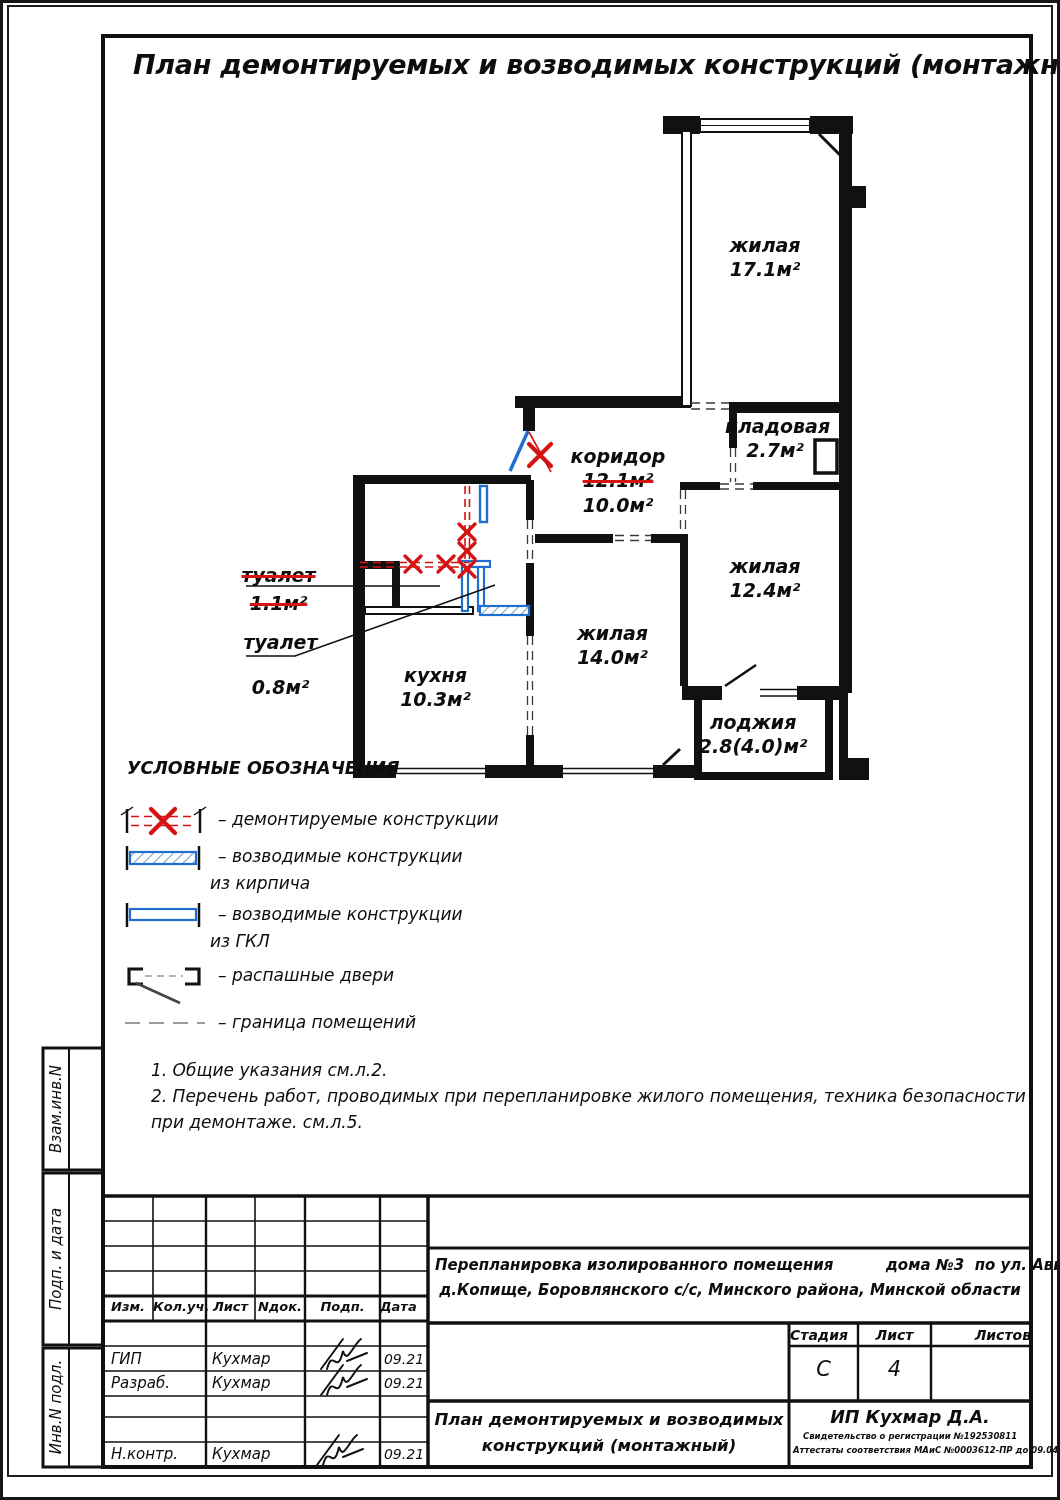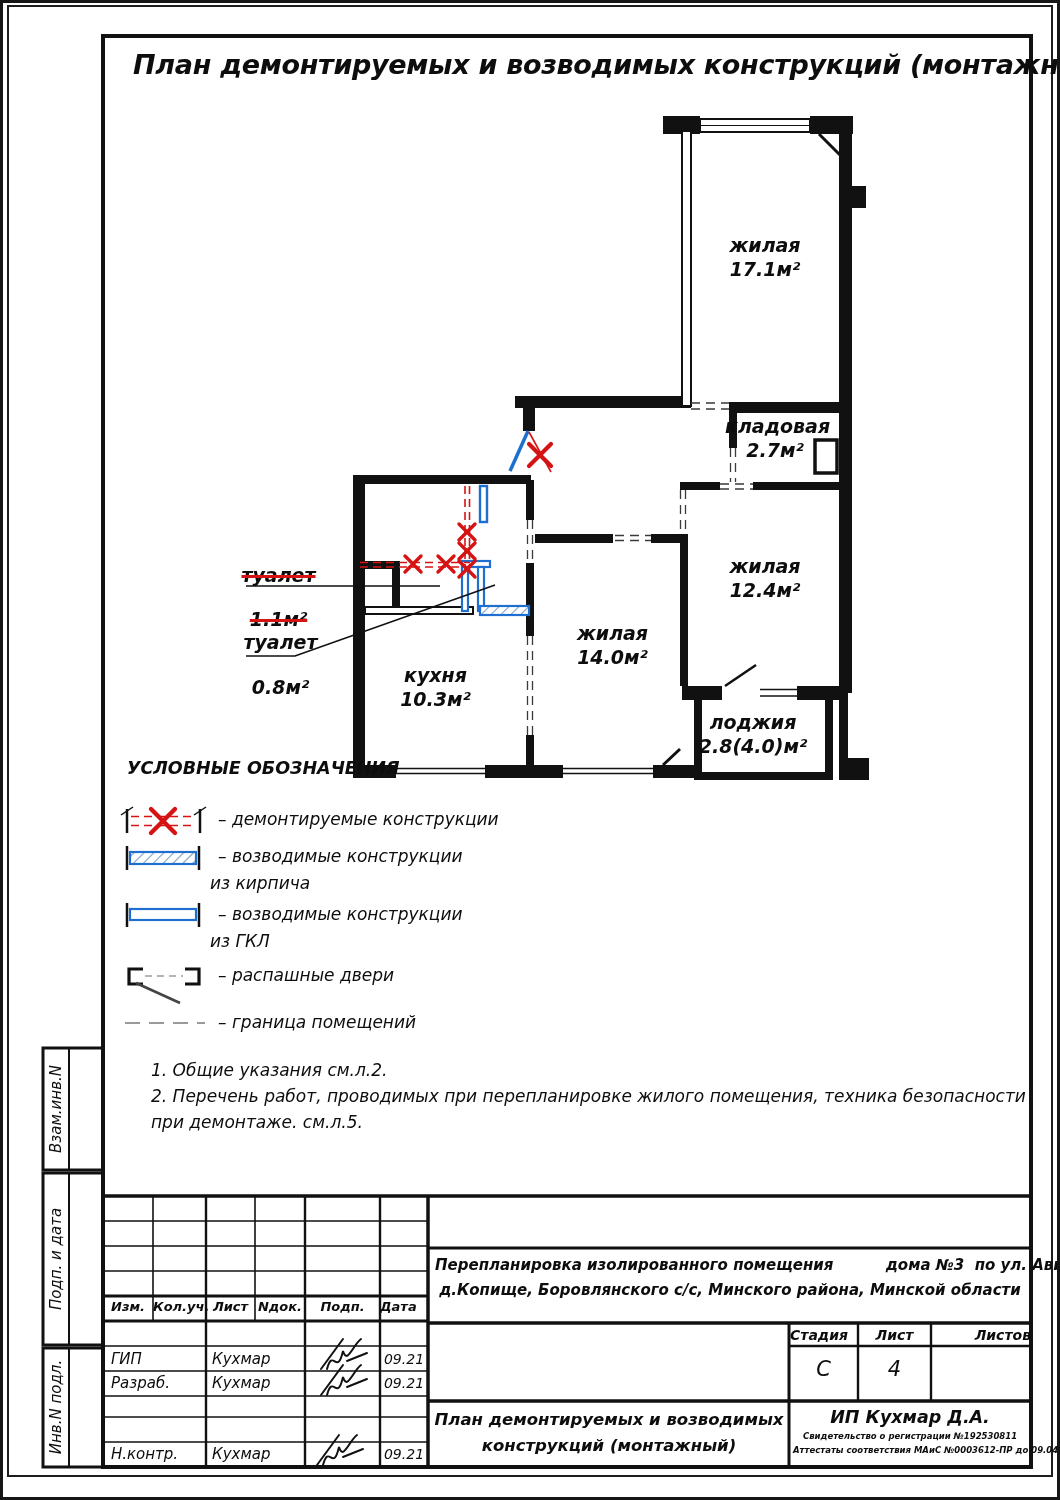--- a/index.html
+++ b/index.html
@@ -222,23 +222,28 @@
   <div class="t b ctr" style="left:130px;top:46px;width:800px;font-size:27px;letter-spacing:-0.3px;">План демонтируемых и возводимых конструкций (монтажный)</div>
 
   <div class="t room ctr" style="left:712px;top:230px;width:100px;">
     <div>жилая</div>
     <div>17.1м²</div>
   </div>
   <div class="t room ctr" style="left:722px;top:411px;width:100px;">
     <div>кладовая</div>
     <div>2.7м²</div>
   </div>
+  <div class="t room ctr" style="left:555px;top:441px;width:120px;">
+    <div>коридор</div>
+    <div class="strike-red">12.1м²</div>
+    <div>10.0м²</div>
+  </div>
   <div class="t room ctr" style="left:228px;top:560px;width:95px;">
     <div class="strike-red">туалет</div>
-    <div class="strike-red" style="margin-top:20px;">1.1м²</div>
+    <div class="strike-red" style="margin-top:4px;">1.1м²</div>
   </div>
   <div class="t room ctr" style="left:230px;top:627px;width:95px;">
     <div>туалет</div>
     <div style="margin-top:21px;">0.8м²</div>
   </div>
   <div class="t room ctr" style="left:385px;top:660px;width:95px;">
     <div>кухня</div>
     <div>10.3м²</div>
   </div>
   <div class="t room ctr" style="left:562px;top:618px;width:95px;">

